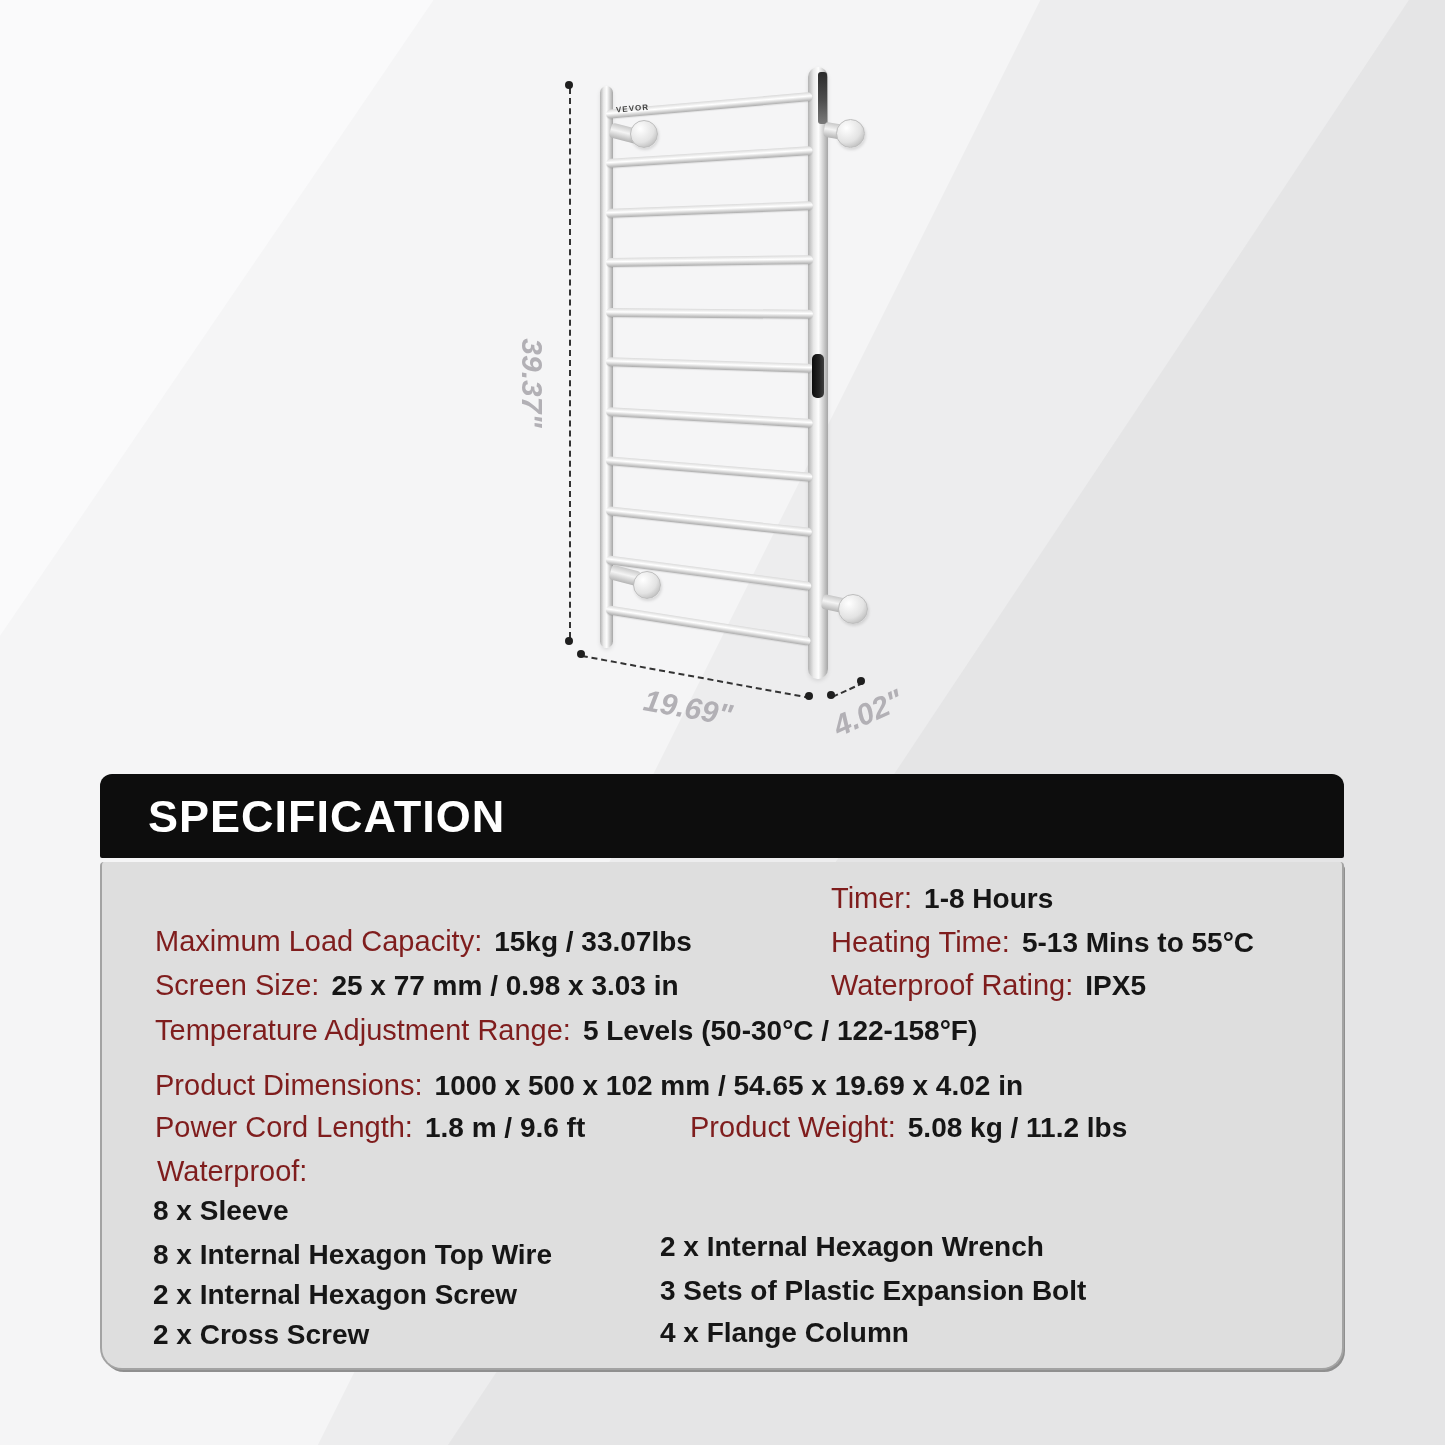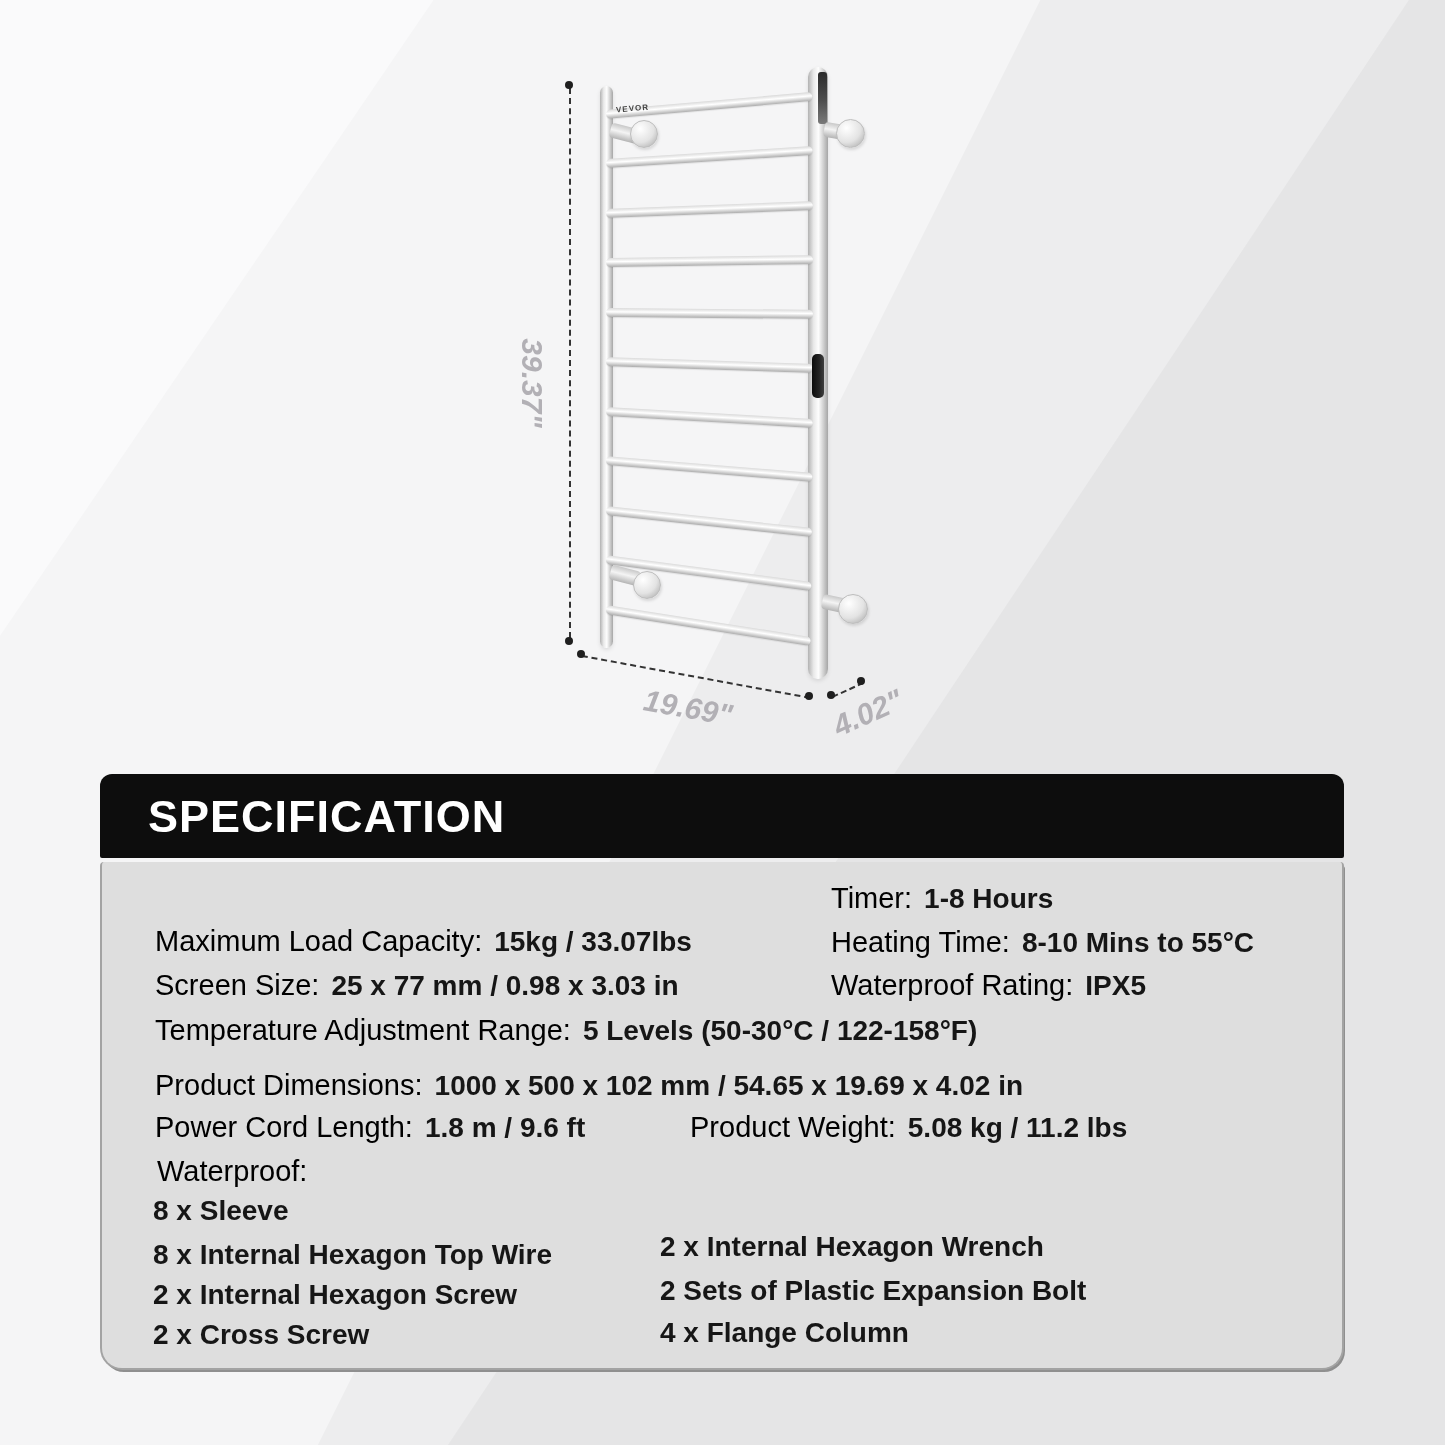--- a/index.html
+++ b/index.html
@@ -49,21 +49,21 @@
   
   .spec-header{position:absolute;left:100px;top:774px;width:1244px;height:84px;
     background:#0d0d0d;border-radius:12px 12px 2px 2px;}
   .spec-title{position:absolute;left:48px;top:0;height:76px;line-height:86px;
     color:#ffffff;font-size:45px;font-weight:bold;letter-spacing:1px;white-space:nowrap;}
   .spec-body{position:absolute;left:100px;top:862px;width:1240px;height:506px;
     background:#dedede;border:2px solid #a3a3a3;border-top:none;
     border-radius:4px 4px 22px 22px;
     box-shadow:2px 3px 0 -1px #8f8f8f;}
   .srow{position:absolute;white-space:nowrap;line-height:29px;font-size:29px;}
-  .slabel{color:#000000;}
+  .slabel{color:#7f1d1d;}
   .svalue{color:#161616;font-weight:bold;font-size:28px;margin-left:12px;}
   .acc-item{position:absolute;white-space:nowrap;line-height:28px;
     font-size:28px;font-weight:bold;color:#161616;}
 </style>
 </head>
 <body>
 
 <div class="bg-wedge light"></div>
 <div class="bg-wedge lighter"></div>
 <div class="bg-wedge dark"></div>
@@ -122,21 +122,21 @@
 
 <div class="spec-body"></div>
 
 <div class="srow" style="left:831px;top:884px">
   <span class="slabel">Timer:</span><span class="svalue">1-8 Hours</span>
 </div>
 <div class="srow" style="left:155px;top:927px">
   <span class="slabel">Maximum Load Capacity:</span><span class="svalue">15kg / 33.07lbs</span>
 </div>
 <div class="srow" style="left:831px;top:928px">
-  <span class="slabel">Heating Time:</span><span class="svalue">8-10 Mins to 55°C</span>
+  <span class="slabel">Heating Time:</span><span class="svalue">5-13 Mins to 55°C</span>
 </div>
 <div class="srow" style="left:155px;top:971px">
   <span class="slabel">Screen Size:</span><span class="svalue">25 x 77 mm / 0.98 x 3.03 in</span>
 </div>
 <div class="srow" style="left:831px;top:971px">
   <span class="slabel">Waterproof Rating:</span><span class="svalue">IPX5</span>
 </div>
 <div class="srow" style="left:155px;top:1016px">
   <span class="slabel">Temperature Adjustment Range:</span><span class="svalue">5 Levels (50-30°C / 122-158°F)</span>
 </div>
@@ -153,14 +153,14 @@
 <div class="srow" style="left:157px;top:1157px">
   <span class="slabel">Waterproof:</span>
 </div>
 
 <div class="acc-item" style="left:153px;top:1197px">8 x Sleeve</div>
 <div class="acc-item" style="left:153px;top:1241px">8 x Internal Hexagon Top Wire</div>
 <div class="acc-item" style="left:153px;top:1281px">2 x Internal Hexagon Screw</div>
 <div class="acc-item" style="left:153px;top:1321px">2 x Cross Screw</div>
 
 <div class="acc-item" style="left:660px;top:1233px">2 x Internal Hexagon Wrench</div>
-<div class="acc-item" style="left:660px;top:1277px">2 Sets of Plastic Expansion Bolt</div>
+<div class="acc-item" style="left:660px;top:1277px">3 Sets of Plastic Expansion Bolt</div>
 <div class="acc-item" style="left:660px;top:1319px">4 x Flange Column</div>
 
 </body></html>

